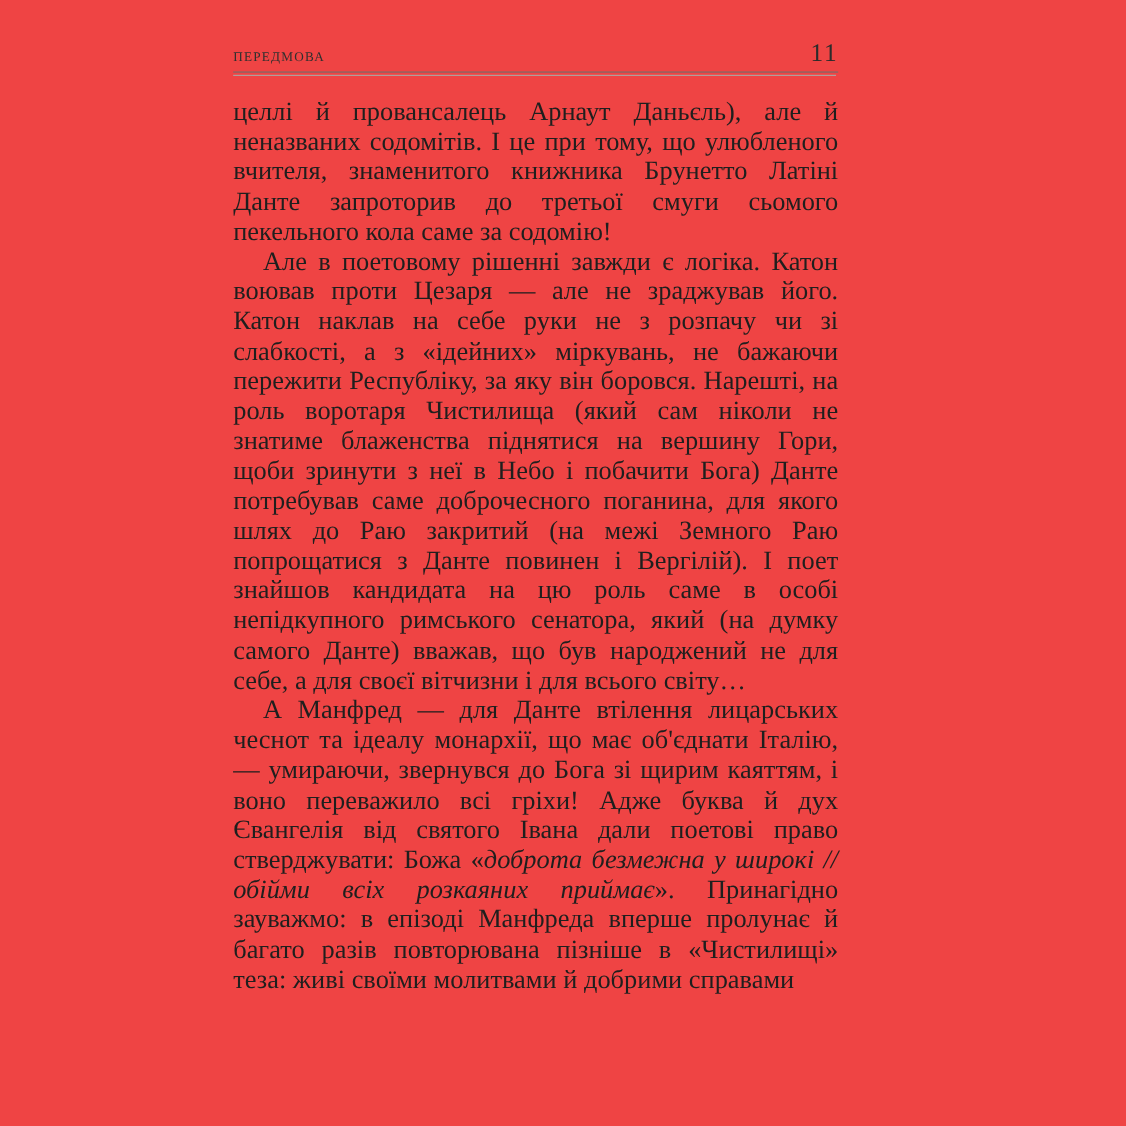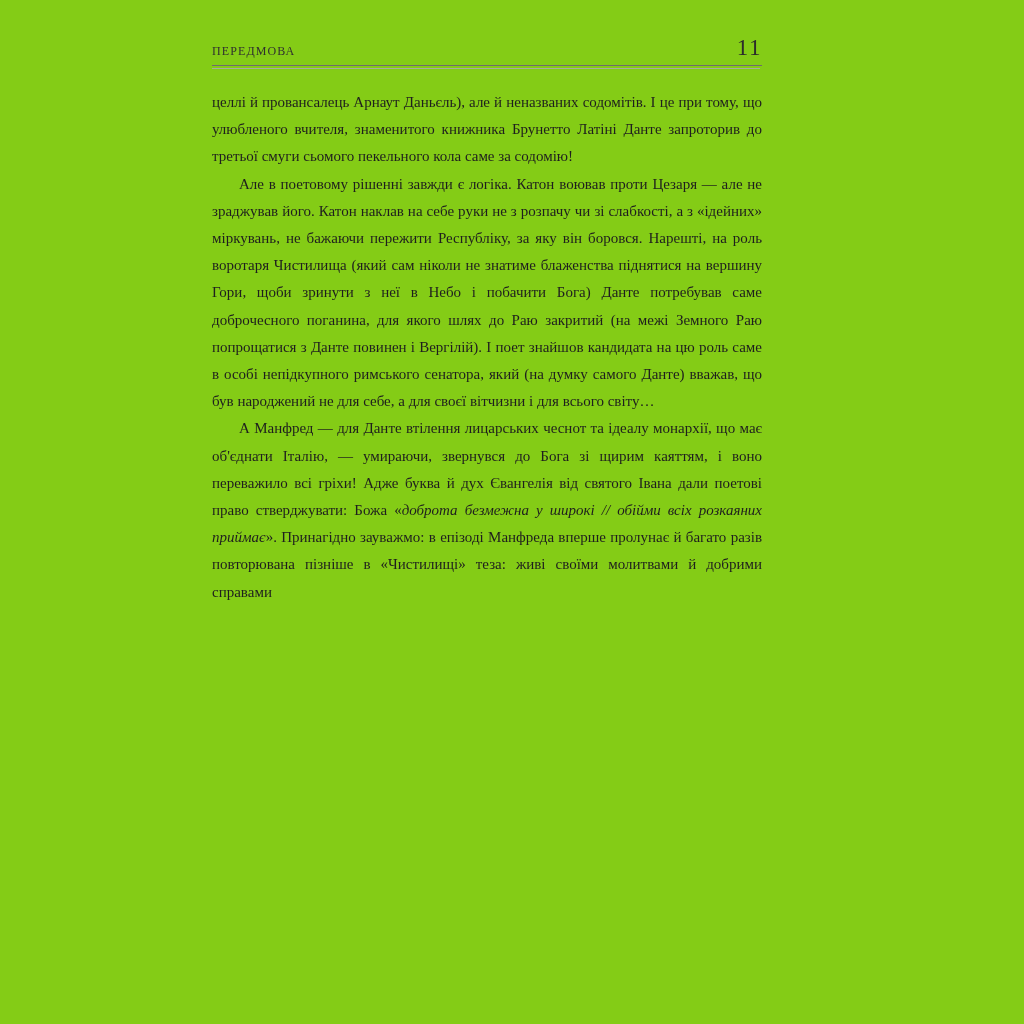--- a/index.html
+++ b/index.html
@@ -4,21 +4,21 @@
 <style>
   html, body {
     margin: 0;
     padding: 0;
     background: #ffffff;
   }
   .page {
     position: relative;
     width: 1024px;
     height: 1024px;
-    background: #84cc16;
+    background: #ef4444;
     overflow: hidden;
     font-family: "Liberation Serif", "DejaVu Serif", serif;
   }
   .content {
     position: absolute;
     left: 212px;
     top: 36px;
     width: 550px;
   }
   
@@ -61,21 +61,21 @@
     content: "";
     position: absolute;
     left: 0; right: 2px; top: 2.5px;
     height: 1px;
     background: #a9a9a6;
   }
   
   .body {
     margin-top: 21px;
     color: #1f1f1e;
-    font-size: 15px;
+    font-size: 24px;
     line-height: 27.2px;
     text-align: justify;
     text-justify: inter-word;
     -webkit-hyphens: auto;
     hyphens: auto;
   }
   .body p {
     margin: 0;
     text-indent: 27px;
   }

